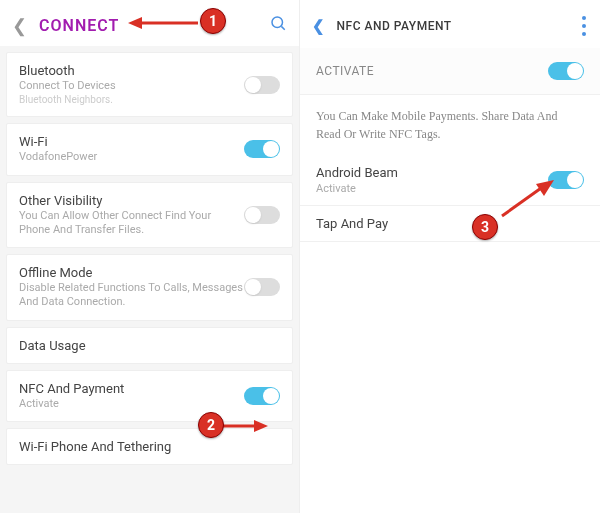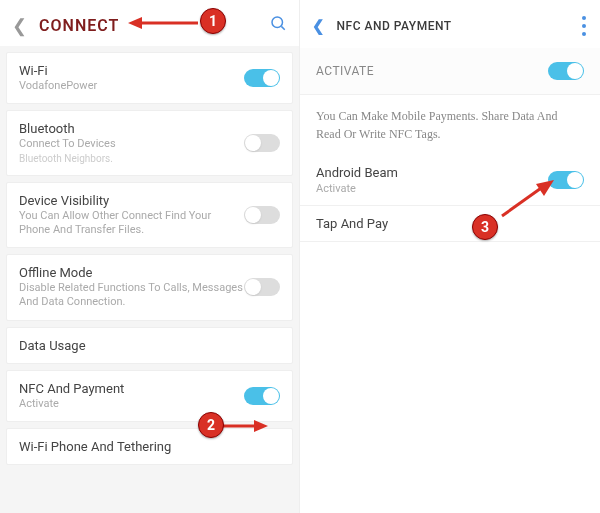--- a/index.html
+++ b/index.html
@@ -3,21 +3,21 @@
   <meta charset="utf-8">
   <style>
     * { margin: 0; padding: 0; box-sizing: border-box; font-family: -apple-system, BlinkMacSystemFont, 'Segoe UI', Roboto, sans-serif; }
     body { width: 600px; height: 513px; background: #fff; display: flex; }
     .pane { height: 100%; display: flex; flex-direction: column; }
     .pane-left { width: 300px; border-right: 1px solid #eee; }
     .pane-right { width: 300px; }
     .header { display: flex; align-items: center; padding: 14px 12px 10px; background: #fff; position: relative; }
     .back-chevron { color: #999; font-size: 18px; margin-right: 12px; cursor: pointer; }
     .back-chevron.blue { color: #4a90e2; font-size: 15px; font-weight: bold; }
-    .header-title { font-size: 16px; font-weight: 600; color: #7f1d1d; letter-spacing: 1px; }
+    .header-title { font-size: 16px; font-weight: 600; color: #a21caf; letter-spacing: 1px; }
     .header-title-right { font-size: 12px; font-weight: 500; color: #3a3a3a; letter-spacing: 0.5px; }
     .header-icon-search { margin-left: auto; color: #4a90e2; cursor: pointer; }
     .header-icon-search svg { width: 18px; height: 18px; }
     .header-icon-more { margin-left: auto; color: #4a90e2; cursor: pointer; display: flex; align-items: center; }
     .dot { width: 4px; height: 4px; border-radius: 50%; background: #4a90e2; margin: 2px; }
     .more-dots { display: flex; flex-direction: column; }
     .content { background: #f5f5f5; flex: 1; overflow: hidden; padding: 6px; display: flex; flex-direction: column; gap: 6px; }
     .content-right { background: #fff; flex: 1; padding: 0; }
     .card { background: #fff; border-radius: 2px; padding: 10px 12px; display: flex; align-items: center; justify-content: space-between; border: 1px solid #eee; }
     .card-body { flex: 1; }
@@ -57,36 +57,36 @@
     <span class="header-icon-search">
       <svg viewBox="0 0 24 24" fill="none" stroke="currentColor" stroke-width="2">
           <circle cx="11" cy="11" r="7"></circle>
           <line x1="21" y1="21" x2="16.5" y2="16.5"></line>
         </svg>
     </span>
   </div>
   <div class="content">
     <div class="card">
       <div class="card-body">
-        <div class="card-title">Wi-Fi</div>
-        <div class="card-sub">VodafonePower</div>
-      </div>
-      <div class="toggle toggle-on"></div>
-    </div>
-    <div class="card">
-      <div class="card-body">
         <div class="card-title">Bluetooth</div>
         <div class="card-sub">Connect To Devices</div>
         <div class="card-note">Bluetooth Neighbors.</div>
       </div>
       <div class="toggle toggle-off"></div>
     </div>
     <div class="card">
       <div class="card-body">
-        <div class="card-title">Device Visibility</div>
+        <div class="card-title">Wi-Fi</div>
+        <div class="card-sub">VodafonePower</div>
+      </div>
+      <div class="toggle toggle-on"></div>
+    </div>
+    <div class="card">
+      <div class="card-body">
+        <div class="card-title">Other Visibility</div>
         <div class="card-sub">You Can Allow Other Connect Find Your Phone And Transfer Files.</div>
       </div>
       <div class="toggle toggle-off"></div>
     </div>
     <div class="card">
       <div class="card-body">
         <div class="card-title">Offline Mode</div>
         <div class="card-sub">Disable Related Functions To Calls, Messages And Data Connection.</div>
       </div>
       <div class="toggle toggle-off"></div>

